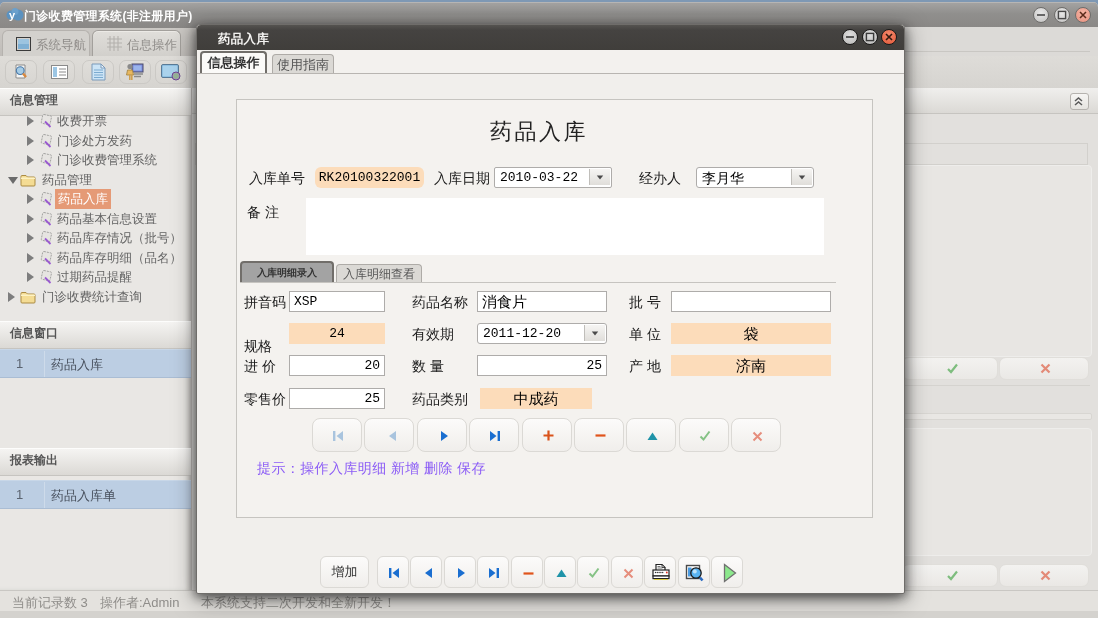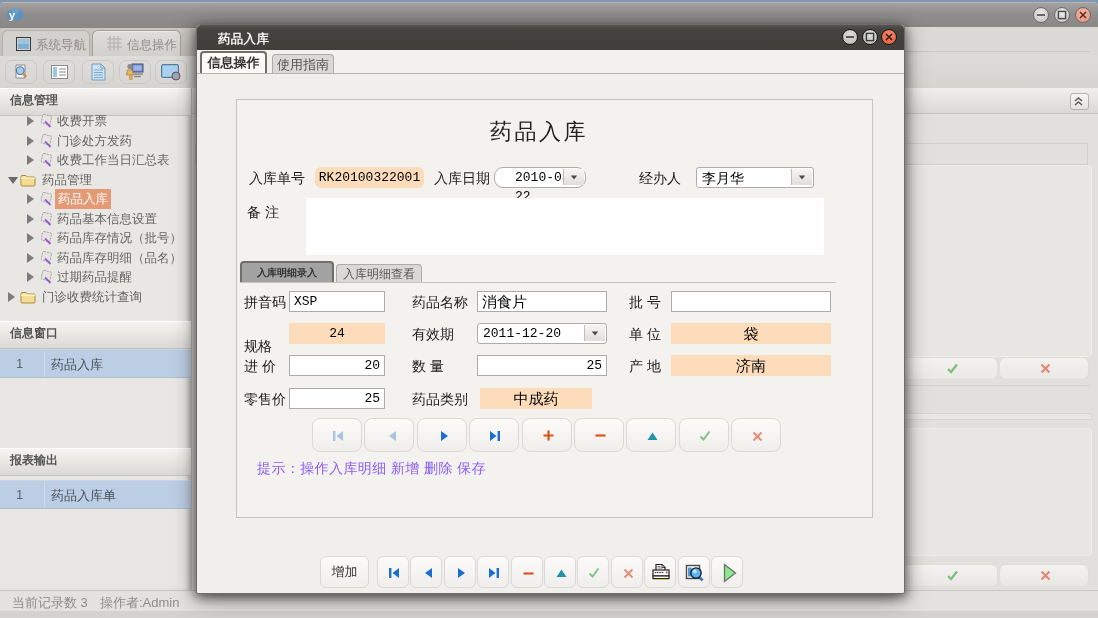--- a/index.html
+++ b/index.html
@@ -63,20 +63,21 @@
 </head>
 <body>
 <div id="win">
   <div id="titlebar">
     <svg id="logo" viewBox="0 0 18 16">
         <circle cx="5" cy="8" r="4.5" fill="#5b92c0"></circle>
         <circle cx="12" cy="8" r="5.5" fill="#5b92c0"></circle>
         <circle cx="9" cy="4.5" r="3.5" fill="#6ba0cc"></circle>
         <text x="3" y="12" font-size="11" font-weight="bold" fill="#fff" font-family="Liberation Sans">y</text>
       </svg>
+    <div id="wtitle">门诊收费管理系统(非注册用户)</div>
     <div class="wbtn" style="left:1033px;">
         <svg width="14" height="14" viewBox="0 0 14 14">
           <rect x="3" y="6.2" width="8" height="1.6" fill="#4a4a4a"></rect>
         </svg>
       </div>
     <div class="wbtn" style="left:1054px;">
         <svg width="14" height="14" viewBox="0 0 14 14">
           <rect x="3.4" y="3.4" width="7.2" height="7.2" fill="none" stroke="#4a4a4a" stroke-width="1.4"></rect>
         </svg>
       </div>
@@ -200,21 +201,21 @@
         <svg class="ticon" style="left:39px;">
           <use href="#tool"></use>
         </svg>
         <span style="position:absolute;left:57px;">门诊处方发药</span>
       </div>
     <div class="trow" style="top:62px;">
         <i class="arr r" style="left:27px;"></i>
         <svg class="ticon" style="left:39px;">
           <use href="#tool"></use>
         </svg>
-        <span style="position:absolute;left:57px;">收费工作当日汇总表</span>
+        <span style="position:absolute;left:57px;">门诊收费管理系统</span>
       </div>
     <div class="trow" style="top:82px;">
         <i class="arr d" style="left:8px;"></i>
         <svg class="ticon" style="left:20px;width:16px;">
           <use href="#folder"></use>
         </svg>
         <span style="position:absolute;left:42px;">药品管理</span>
       </div>
     <div class="trow" style="top:101px;">
         <i class="arr r" style="left:27px;"></i>
@@ -279,20 +280,21 @@
         </g>
       <g id="folder">
           <path d="M1 3.5 Q1 2.5 2 2.5 L6 2.5 L7.5 4 L14 4 Q15 4 15 5 L15 12 Q15 13 14 13 L2 13 Q1 13 1 12 Z" fill="#f4dc94" stroke="#ab8b43"></path>
           <path d="M1 6 L15 6 L15 5 Q15 4.4 14 4.4 L1 4.4 Z" fill="#fdf2c4"></path>
         </g>
     </defs>
   </svg>
   <div id="statusbar">
     <div style="left:12px;">当前记录数 3</div>
     <div style="left:100px;">操作者:Admin</div>
+    <div style="left:201px;">本系统支持二次开发和全新开发！</div>
   </div>
   <div id="statusbot"></div>
 </div>
 <div id="dlg">
   <div id="dtitle">
     <div class="t">药品入库</div>
     <div class="dbtn" style="left:645px;"><svg width="14" height="14" viewBox="0 0 14 14">
           <rect x="3" y="6.2" width="8" height="1.6" fill="#3a3a3a"></rect>
         </svg></div>
     <div class="dbtn" style="left:665px;"><svg width="14" height="14" viewBox="0 0 14 14">
@@ -304,21 +306,21 @@
   </div>
   <div id="dtabrow">
     <div class="dtab" id="dtab1">信息操作</div>
     <div class="dtab" id="dtab2">使用指南</div>
   </div>
   <div id="gbox">
     <div style="position:absolute;left:253px;top:17px;font-size:22px;letter-spacing:2.5px;color:#222;">药品入库</div>
     <div class="lbl" style="left:12px;top:70px;">入库单号</div>
     <div class="fld org" style="left:78px;top:67px;width:109px;border-radius:6px;">RK20100322001</div>
     <div class="lbl" style="left:197px;top:70px;">入库日期</div>
-    <div class="fld combo" style="left:257px;top:67px;width:92px;padding-left:20px;border-radius:9px;">2010-03-22<span class="db"><svg width="20" height="16" viewBox="0 0 20 16">
+    <div class="fld combo" style="left:257px;top:67px;width:118px;padding-left:5px;border-radius:2px;">2010-03-22<span class="db"><svg width="20" height="16" viewBox="0 0 20 16">
             <path d="M6.8 6.6 L10 10.4 L13.2 6.6 Z" fill="#4a4a4a"></path>
           </svg></span></div>
     <div class="lbl" style="left:402px;top:70px;">经办人</div>
     <div class="fld combo cjk" style="left:459px;top:67px;width:118px;padding-left:5px;border-radius:3px;font-size:14px;">李月华<span class="db"><svg width="20" height="16" viewBox="0 0 20 16">
             <path d="M6.8 6.6 L10 10.4 L13.2 6.6 Z" fill="#4a4a4a"></path>
           </svg></span></div>
     <div class="lbl" style="left:10px;top:104px;">备 注</div>
     <div style="position:absolute;left:69px;top:98px;width:518px;height:57px;background:#fff;"></div>
     <div class="dtab" style="left:3px;top:161px;width:94px;height:22px;background:#a3a3a3;border:2px solid #716e6a;border-bottom:none;font-size:10px;font-weight:bold;color:#333;line-height:20px;">入库明细录入</div>
     <div class="dtab" style="left:99px;top:164px;width:86px;height:19px;background:#dbd9d5;border:1px solid #aeaba7;border-bottom:none;font-size:12px;color:#555;line-height:18px;">入库明细查看</div>

